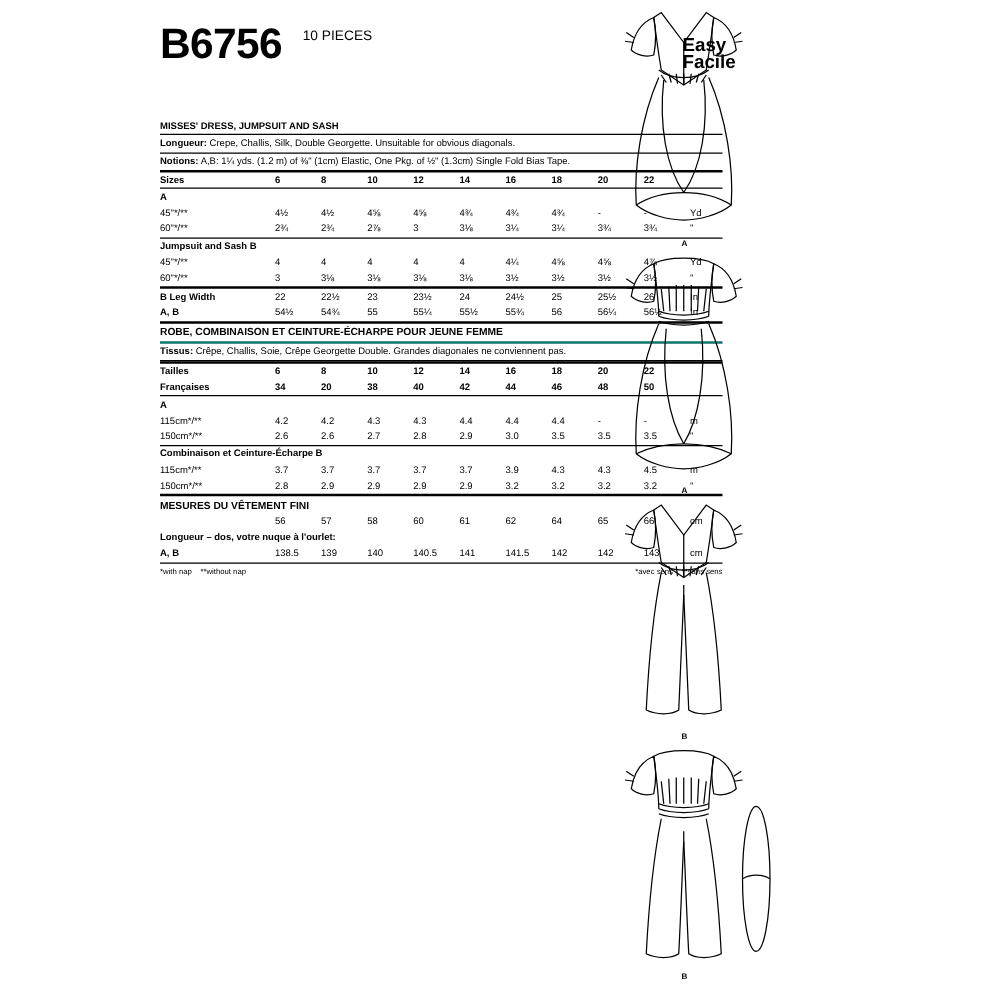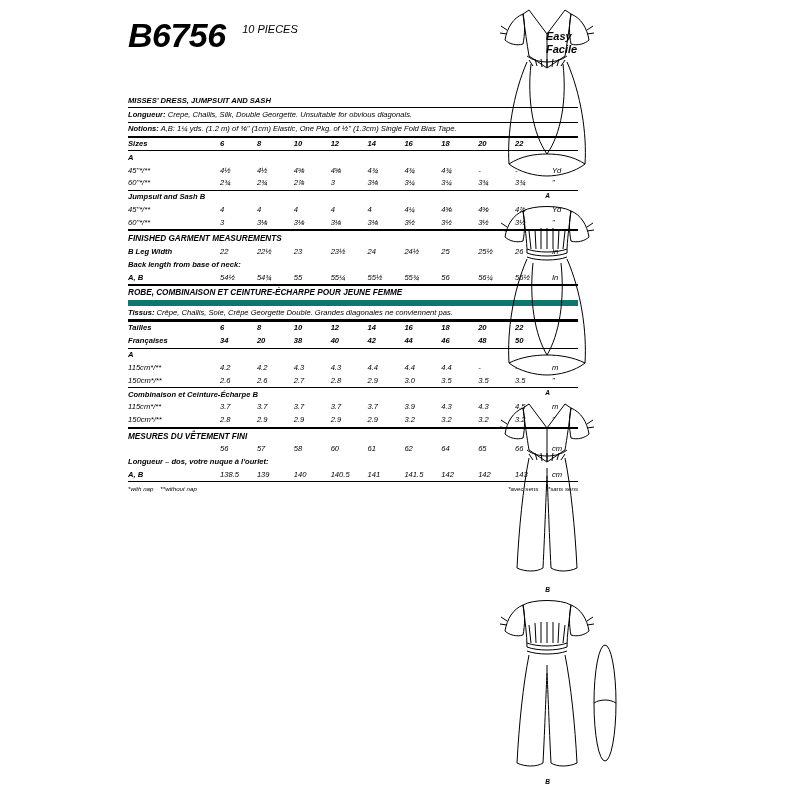--- a/index.html
+++ b/index.html
@@ -12,21 +12,20 @@
     height: 800px;
     font-family: "Liberation Sans", sans-serif;
     color: #000000;
     position: relative;
     overflow: hidden;
   }
   .page {
     position: relative;
     width: 648px;
     height: 800px;
-    font-style: italic;
   }
 
   
   .header {
     position: absolute;
     left: 128px;
     top: 16px;
     width: 450px;
     height: 46px;
   }
@@ -41,21 +40,21 @@
     font-size: 11px;
     display: inline-block;
     margin-left: 12px;
     vertical-align: 14px;
     letter-spacing: 0px;
   }
   .difficulty {
     position: absolute;
     left: 546px;
     top: 30px;
-    font-size: 11px;
+    font-size: 15px;
     font-weight: bold;
     line-height: 13px;
     text-align: left;
   }
 
   
   .infoblock {
     position: absolute;
     left: 128px;
     top: 62px;
@@ -94,21 +93,21 @@
   td.num { text-align: left; }
   td.unit { width: 26px; text-align: left; }
   .rowhdr td { font-weight: bold; }
   .secthdr {
     font-weight: bold;
     font-size: 8.2px;
     padding: 2px 0 1px 0;
   }
   .sectbar {
     border-top: 2px solid #000;
-    border-bottom: 6px solid #0f766e;
+    border-bottom: 2px solid #0f766e;
     font-weight: bold;
     font-size: 8.2px;
     padding: 1.5px 0;
   }
   .footnote {
     font-size: 6.2px;
     padding-top: 3px;
     display: flex;
     justify-content: space-between;
   }
@@ -241,39 +240,37 @@
         <td class="num">3½</td>
         <td class="num">3½</td>
         <td class="num">3½</td>
         <td class="num">3½</td>
         <td class="unit">"</td>
       </tr>
     </tbody>
       </table>
     <div class="rule-thick"></div>
 
-    <div class="secthdr">FINISHED GARMENT MEASUREMENTS</div>
     <table class="sz">
       <tbody>
           <tr>
         <td class="lbl b">B Leg Width</td>
         <td class="num">22</td>
         <td class="num">22½</td>
         <td class="num">23</td>
         <td class="num">23½</td>
         <td class="num">24</td>
         <td class="num">24½</td>
         <td class="num">25</td>
         <td class="num">25½</td>
         <td class="num">26</td>
         <td class="unit">In</td>
       </tr>
     </tbody>
       </table>
-    <div class="line b">Back length from base of neck:</div>
     <table class="sz">
       <tbody>
           <tr>
         <td class="lbl b">A, B</td>
         <td class="num">54½</td>
         <td class="num">54¾</td>
         <td class="num">55</td>
         <td class="num">55¼</td>
         <td class="num">55½</td>
         <td class="num">55¾</td>

